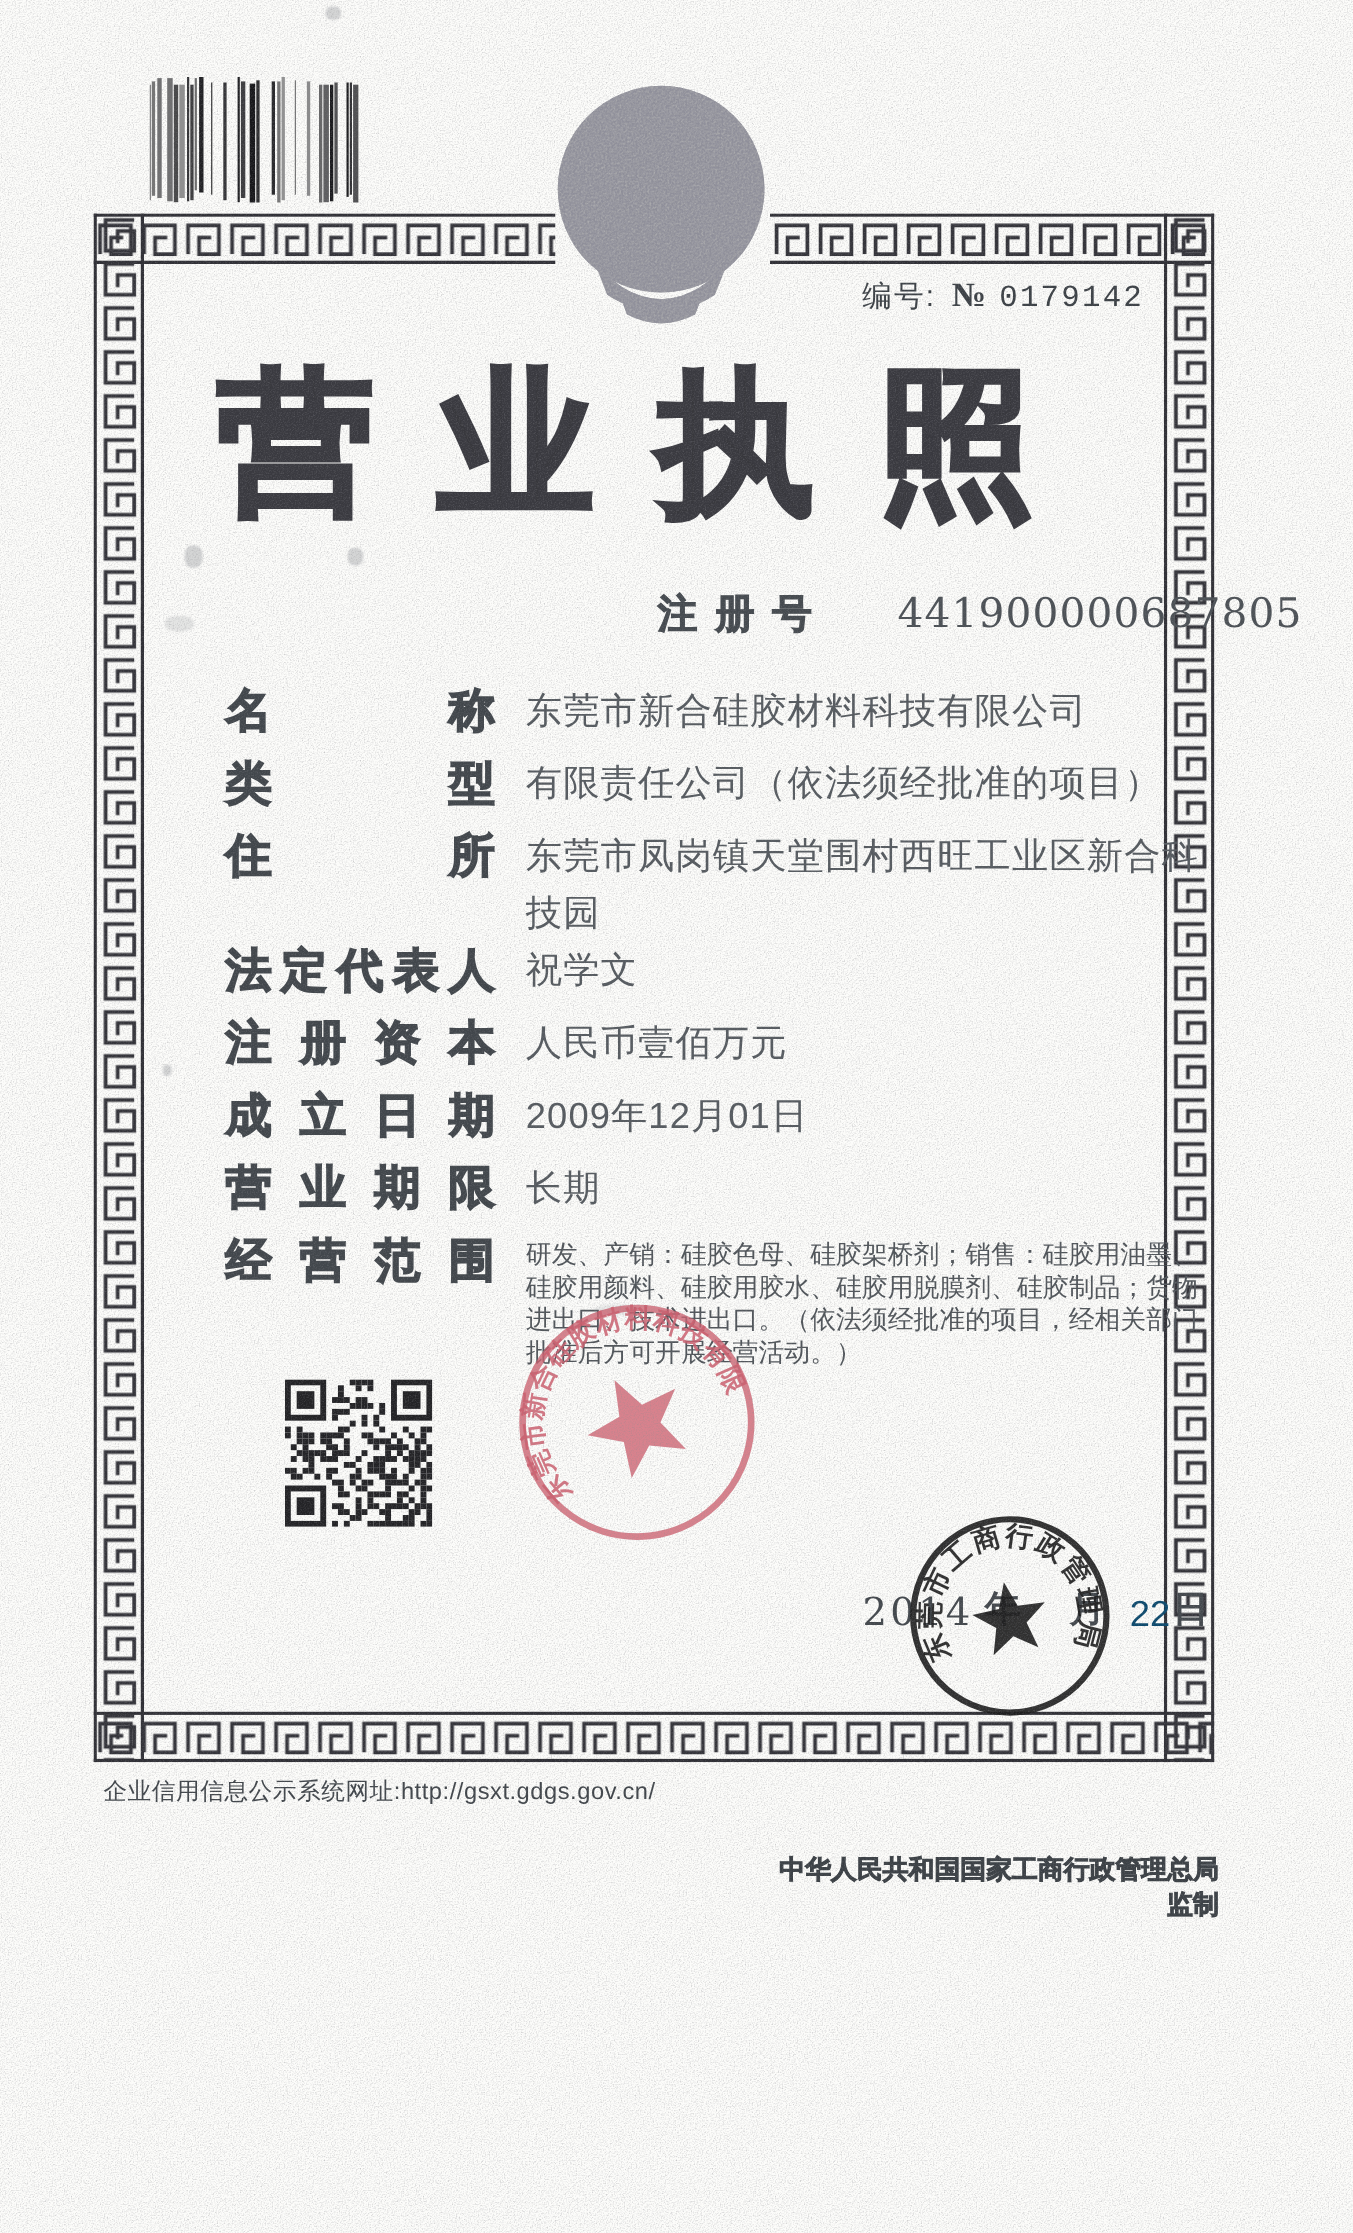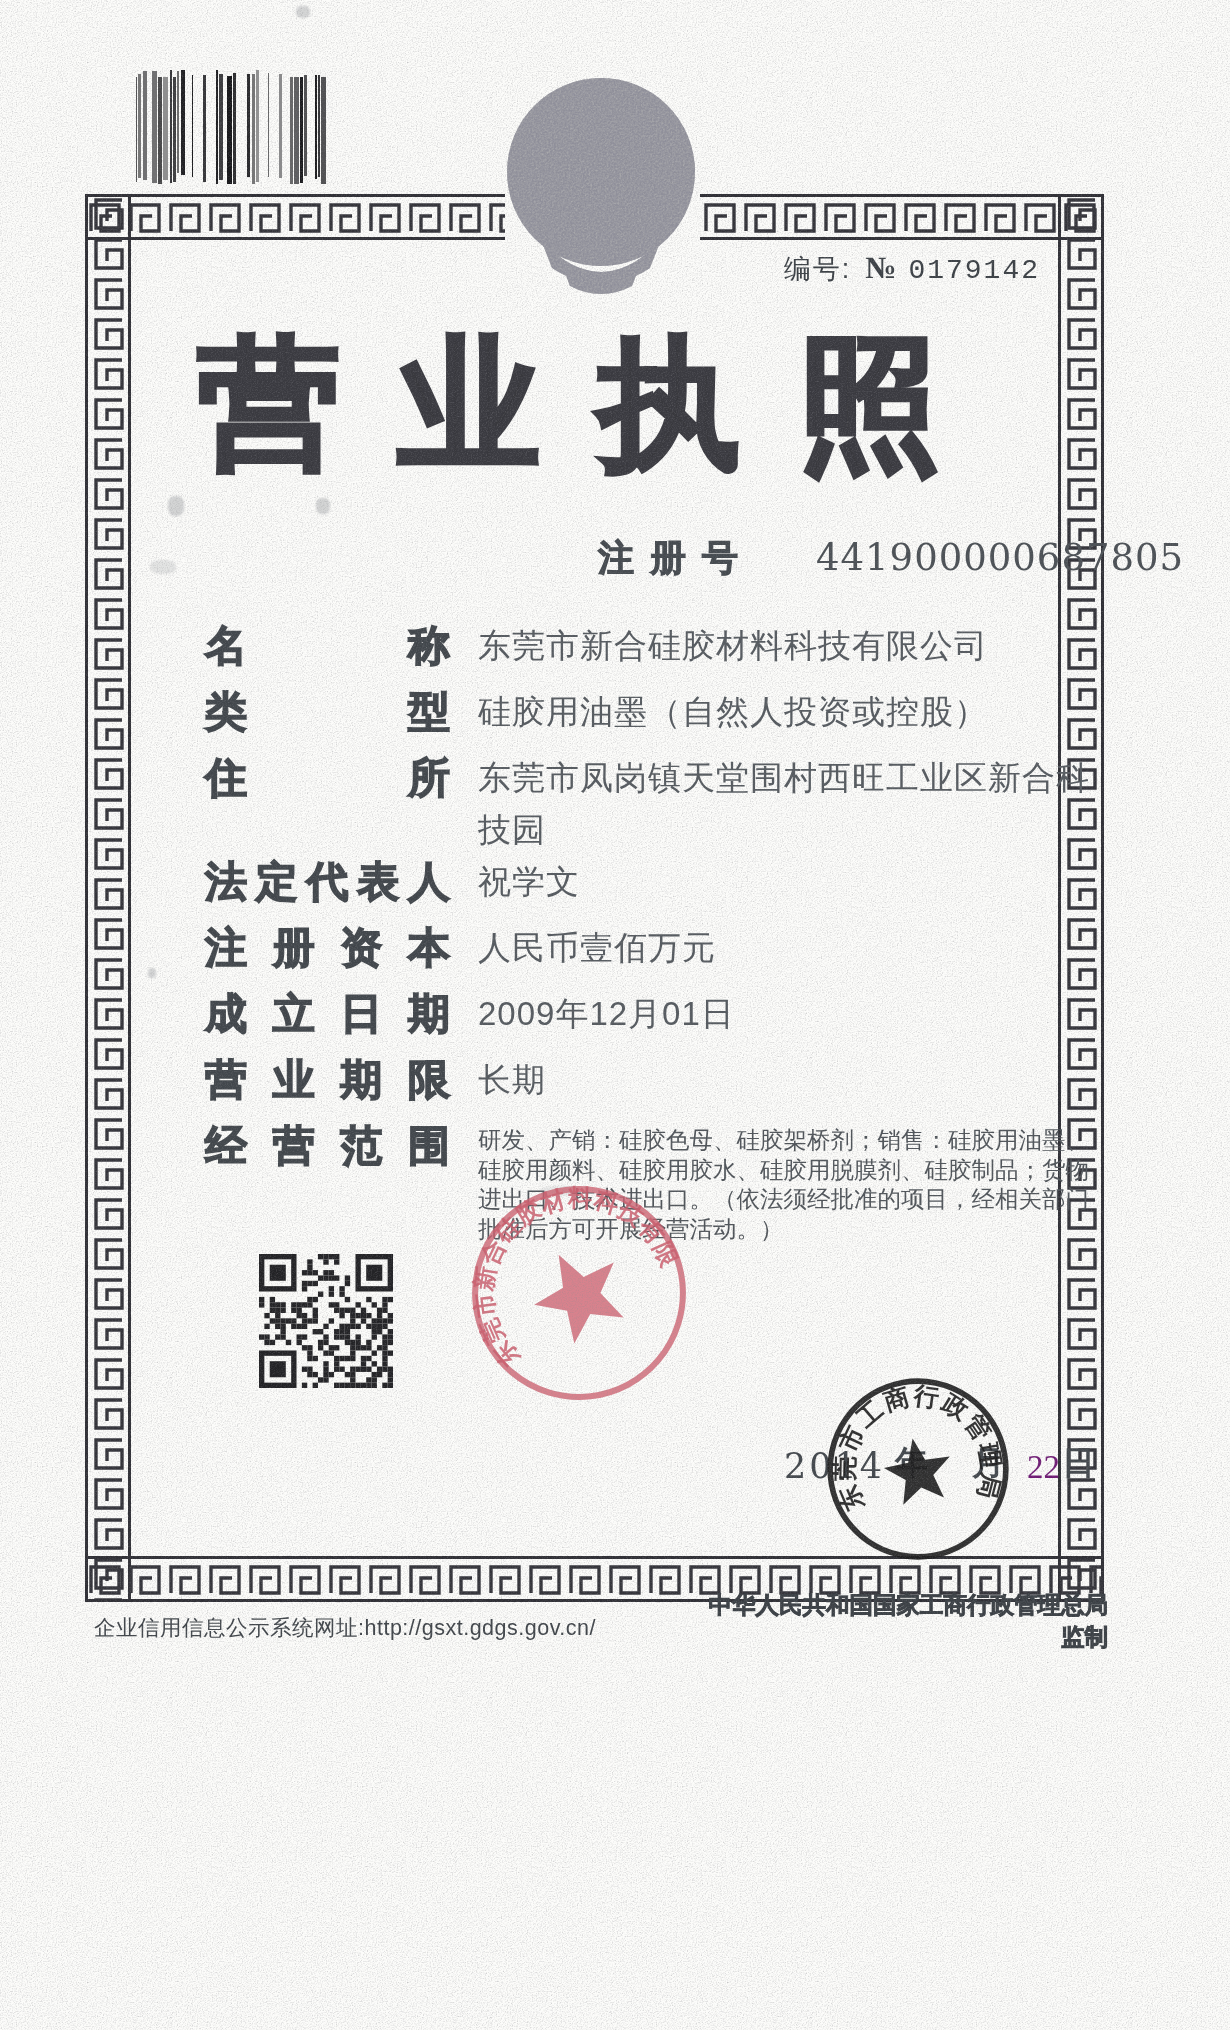--- a/index.html
+++ b/index.html
@@ -36,25 +36,25 @@
   .f-value.scope{font-size:23.5px;line-height:29.5px;width:614px;letter-spacing:0;color:#50555a;font-weight:400;margin-top:6px;}
   
   .qr{left:259px;top:1254px;width:134px;height:134px;}
   .seal-red{left:462px;top:1176px;width:234px;height:234px;transform:rotate(-28deg);z-index:25;}
   .registrar{left:606px;top:1440px;font-size:37px;font-weight:700;letter-spacing:18px;color:#474c51;-webkit-text-stroke:1px #4a4f54;z-index:10;}
   .seal-black{left:823px;top:1374px;width:190px;height:190px;transform:rotate(-10deg);z-index:30;}
   .dateline{left:748px;top:1441px;display:flex;align-items:flex-end;font-size:33px;color:#43484d;z-index:20;margin-left:36px;}
   .dateline .yr{font-family:"DejaVu Serif",serif;font-size:35px;letter-spacing:3px;}
   .dateline .u1{margin-left:10px;font-weight:600;}
   .dateline .u2{margin-left:44px;font-weight:600;}
-  .dateline .dy{margin-left:22px;font-family:Liberation Serif, serif;font-size:33px;color:#701a75;}
+  .dateline .dy{margin-left:22px;font-family:Liberation Sans, sans-serif;font-size:33px;color:#0c4a6e;}
   .dateline .u3{margin-left:2px;font-weight:600;}
   
   .footer-left{left:94px;top:1613px;font-size:21.5px;color:#41464b;letter-spacing:0.5px;}
-  .footer-right{left:700px;top:1589px;width:408px;text-align:right;font-size:23.5px;font-weight:700;color:#383d42;-webkit-text-stroke:0.8px #3c4146;}
+  .footer-right{left:700px;top:1683px;width:408px;text-align:right;font-size:23.5px;font-weight:700;color:#383d42;-webkit-text-stroke:0.8px #3c4146;}
   
   .smudge{background:rgba(95,100,108,.26);filter:blur(1.2px);border-radius:40%;}
   .noise{left:0;top:0;width:1230px;height:2030px;pointer-events:none;opacity:.5;z-index:50;}
 </style>
 </head>
 <body>
 
 <div class="page">
 
   <svg width="0" height="0" style="position:absolute" aria-hidden="true">
@@ -164,21 +164,21 @@
           <span>名</span>
           <span>称</span>
         </div>
       <div class="f-value">东莞市新合硅胶材料科技有限公司</div>
     </div>
     <div class="frow">
       <div class="f-label">
           <span>类</span>
           <span>型</span>
         </div>
-      <div class="f-value">硅胶用油墨（自然人投资或控股）</div>
+      <div class="f-value">有限责任公司（依法须经批准的项目）</div>
     </div>
     <div class="frow">
       <div class="f-label">
           <span>住</span>
           <span>所</span>
         </div>
       <div class="f-value">东莞市凤岗镇天堂围村西旺工业区新合科技园</div>
     </div>
     <div class="frow">
       <div class="f-label">

